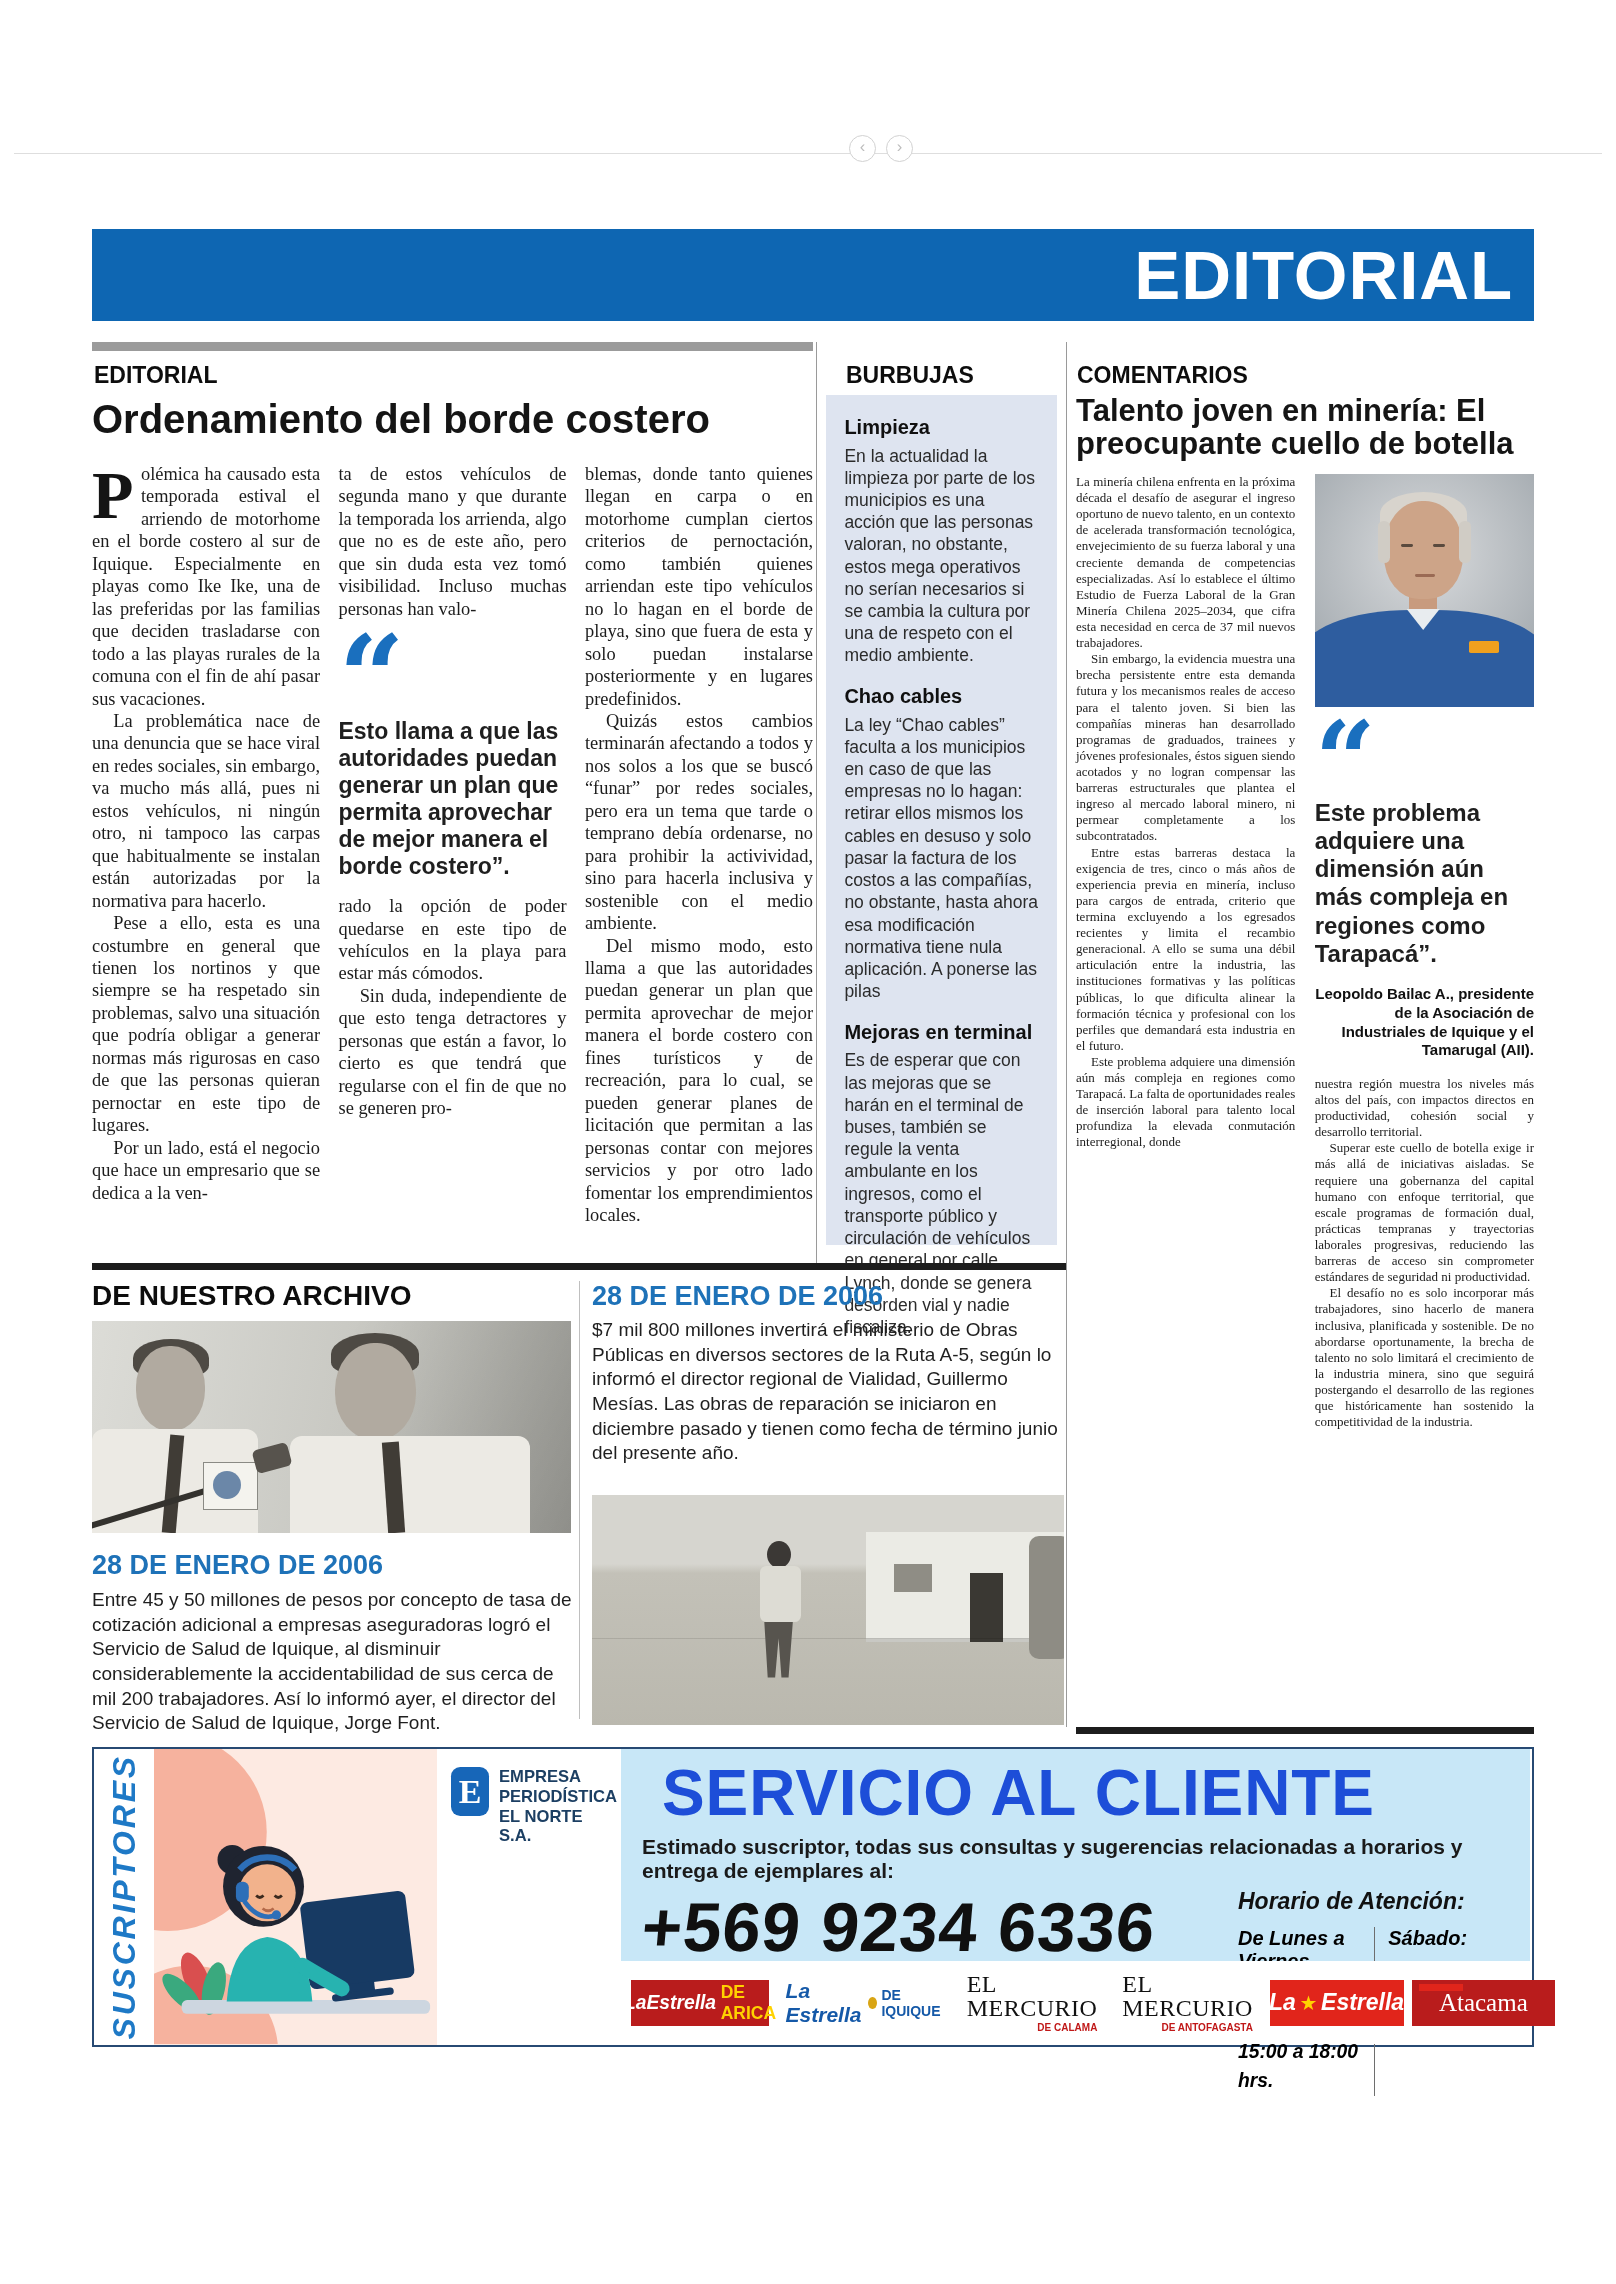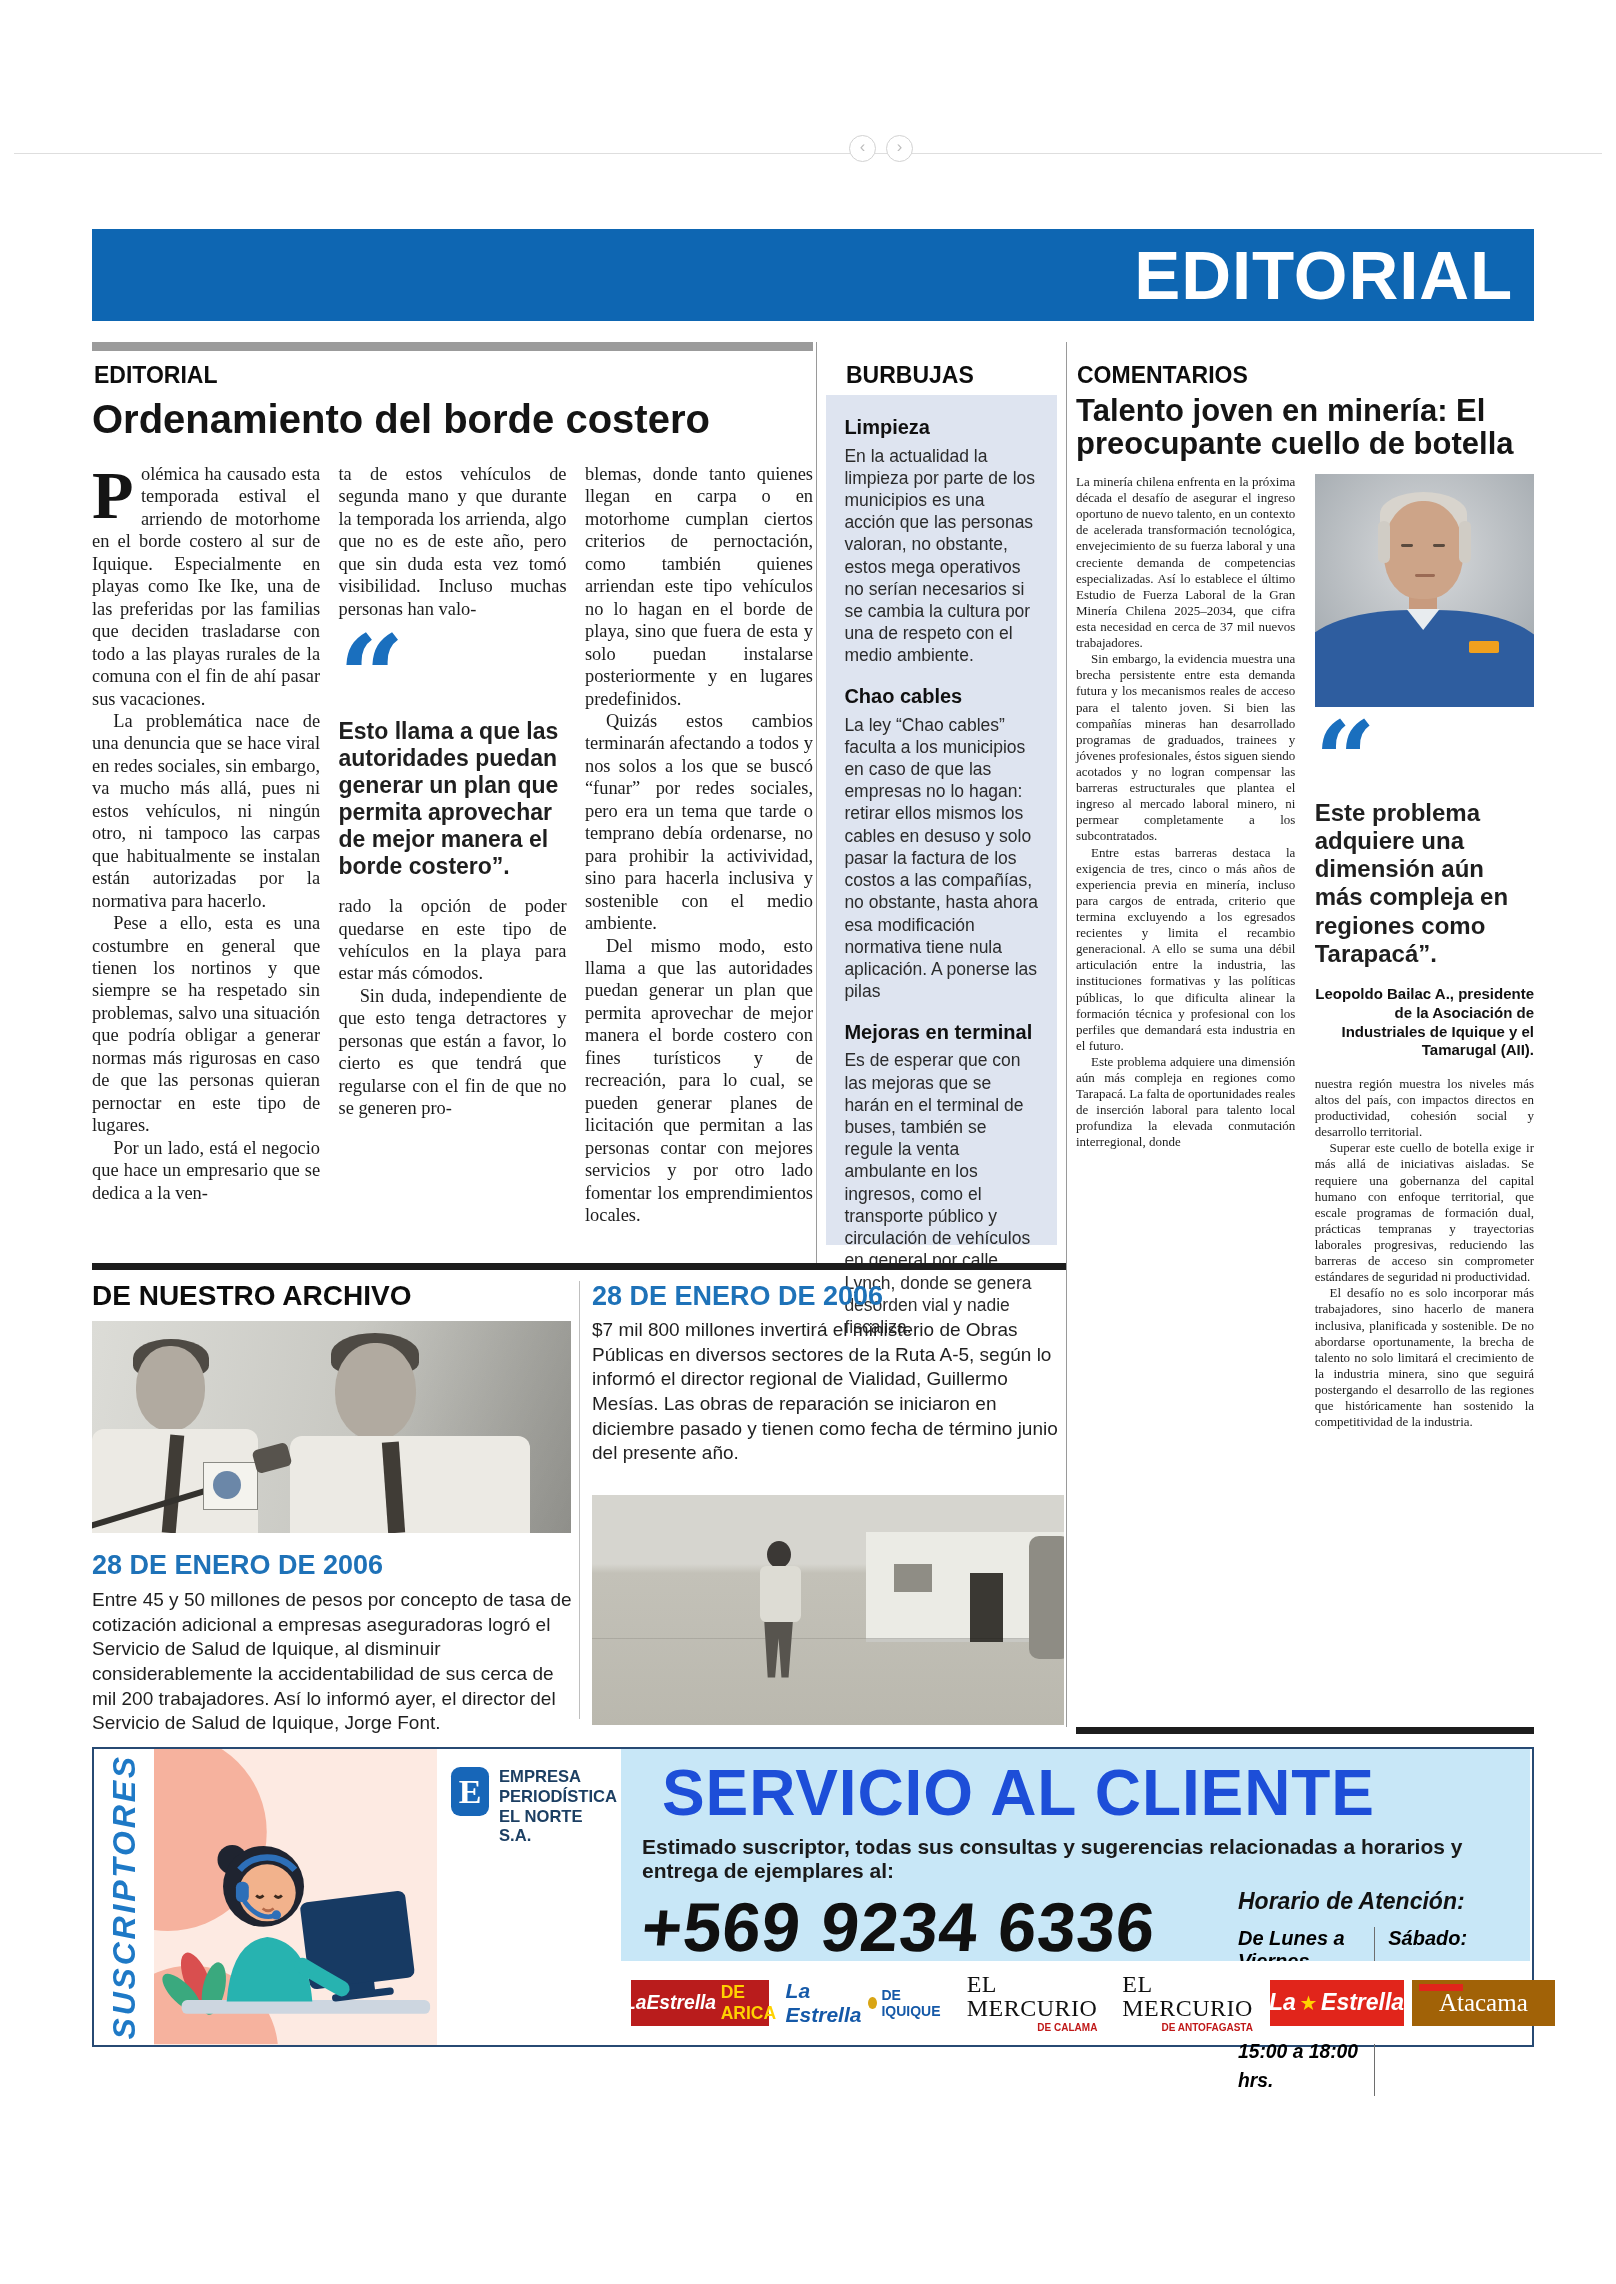--- a/index.html
+++ b/index.html
@@ -158,21 +158,21 @@
   .logo-arica .suf{color:#ffd200;font-weight:700;font-size:17.5px;margin-left:4.6px;}
   .logo-iquique .la{color:#1559a8;font-style:italic;font-weight:700;font-size:21px;}
   .bell-dot{width:12px;height:12px;border-radius:50%;background:#d9a514;margin:0 4.6px;}
   .logo-iquique .suf{color:#1559a8;font-weight:700;font-size:14px;}
   .logo-mercurio{flex-direction:column;line-height:1;}
   .logo-mercurio .mast{font-family:"Liberation Serif",serif;font-size:24px;color:#111;letter-spacing:0.5px;}
   .logo-mercurio .suf{font-size:10px;color:#c01818;font-weight:700;margin-top:3.7px;align-self:flex-end;}
   .logo-estrella{background:#e1251b;min-width:134px;}
   .logo-estrella .la,.logo-estrella .suf{color:#fff;font-style:italic;font-weight:700;font-size:23px;}
   .logo-estrella .star{color:#ffd200;font-size:20px;margin:0 3.7px;}
-  .logo-atacama{background:#a16207;min-width:143px;position:relative;}
+  .logo-atacama{background:#b91c1c;min-width:143px;position:relative;}
   .logo-atacama .red-tab{position:absolute;left:7.4px;top:4.6px;width:44px;height:7.4px;background:#e1251b;}
   .logo-atacama .mast{font-family:"Liberation Serif",serif;font-size:25px;color:#fff;}
 </style>
 </head>
 <body>
 
 <div id="page">
 
   <div class="top-hairline"></div>
   <div class="pager">

